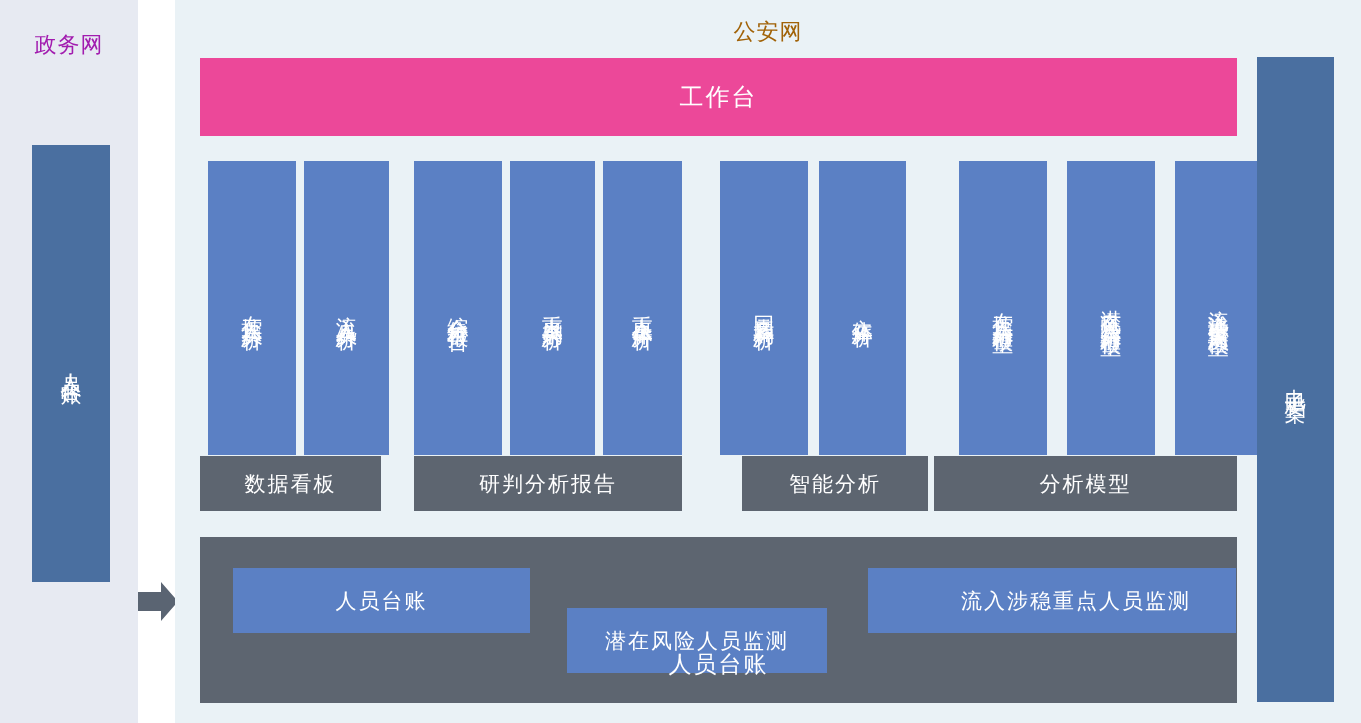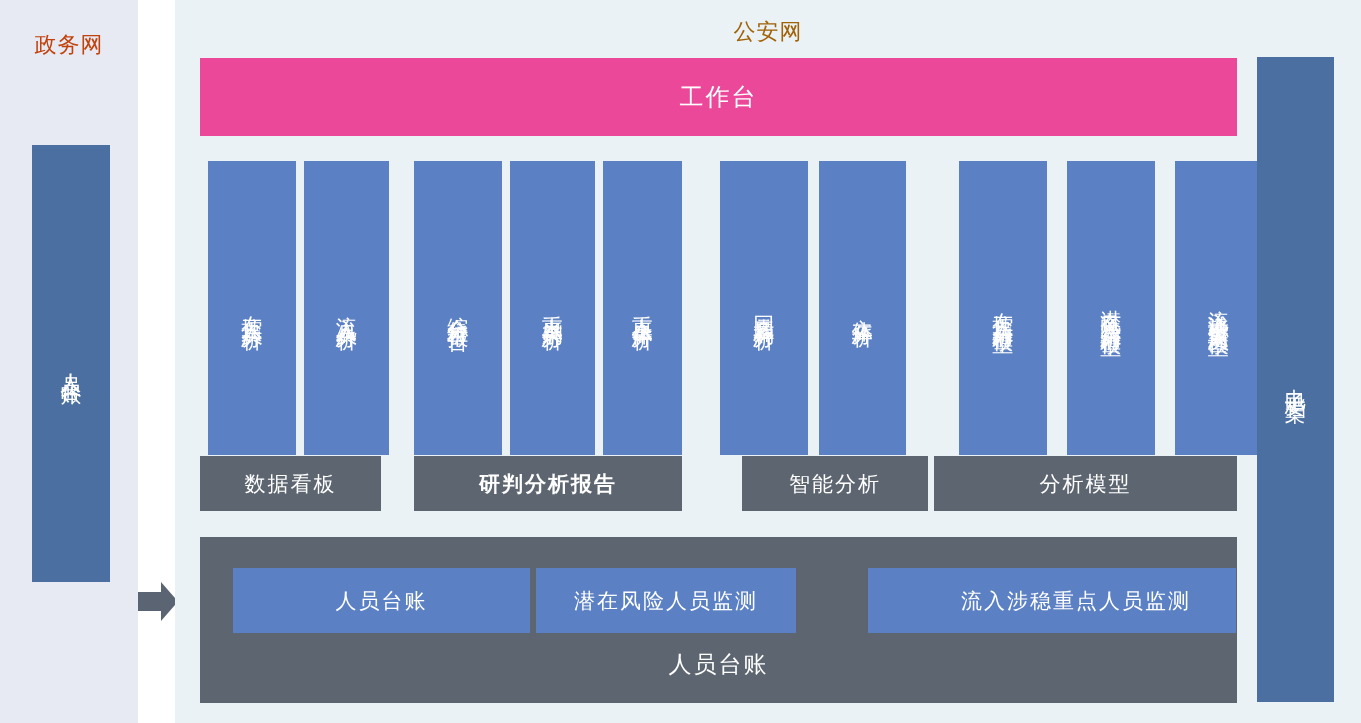--- a/index.html
+++ b/index.html
@@ -30,21 +30,21 @@
     height: 723px;
     background: #e7eaf2;
   }
   .left-title {
     position: absolute;
     left: 0;
     top: 30px;
     width: 138px;
     text-align: center;
     font-size: 22px;
-    color: #c2410c;
+    color: #a21caf;
     letter-spacing: 1px;
     white-space: nowrap;
   }
   .left-bar {
     position: absolute;
     left: 32px;
     top: 145px;
     width: 78px;
     height: 437px;
     background: #4a6fa0;
@@ -241,21 +241,21 @@
         <div class="card" style="left:0px; width:88px; height:294px;">
           <span class="vtext">综合分析报告</span>
         </div>
         <div class="card" style="left:96px; width:85px; height:294px;">
           <span class="vtext">重点类别分析</span>
         </div>
         <div class="card" style="left:189px; width:79px; height:294px;">
           <span class="vtext">重点个体分析</span>
         </div>
       </div>
-      <div class="group-footer" style="left:0px; top:295px; width:268px; height:55px;font-weight:bold;">
+      <div class="group-footer" style="left:0px; top:295px; width:268px; height:55px;">
         <span>研判分析报告</span>
       </div>
     </div>
 
     <div class="group" style="left:545px; width:186px;">
       <div class="group-cards">
         <div class="card" style="left:0px; width:88px; height:294px;">
           <span class="vtext">同素异构分析</span>
         </div>
         <div class="card" style="left:99px; width:87px; height:294px;">
@@ -282,21 +282,21 @@
       <div class="group-footer" style="left:0px; top:295px; width:303px; height:55px;">
         <span>分析模型</span>
       </div>
     </div>
 
     <div class="ledger">
       <div class="ledger-cards">
         <div class="ledger-card" style="left:33px; width:297px;">
           <span>人员台账</span>
         </div>
-        <div class="ledger-card" style="left:336px; width:260px;">
+        <div class="ledger-card" style="left:367px; width:260px;margin-top:40px;">
           <span>潜在风险人员监测</span>
         </div>
         <div class="ledger-card" style="left:668px; width:320px;padding-left:48px;">
           <span>流入涉稳重点人员监测</span>
         </div>
       </div>
       <div class="ledger-caption">人员台账</div>
     </div>
 
     <div class="archive-bar">

